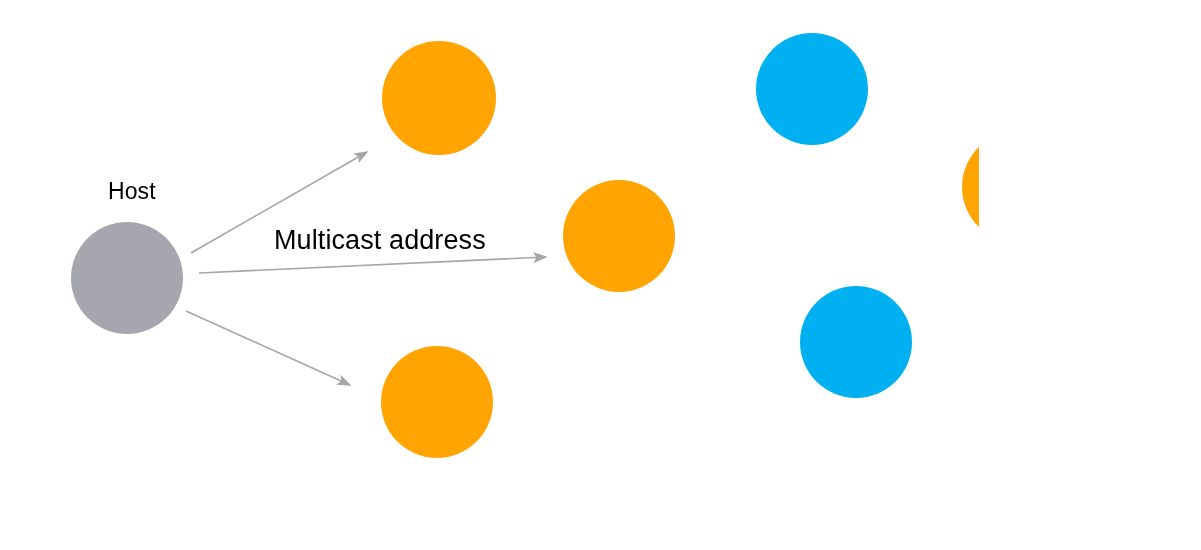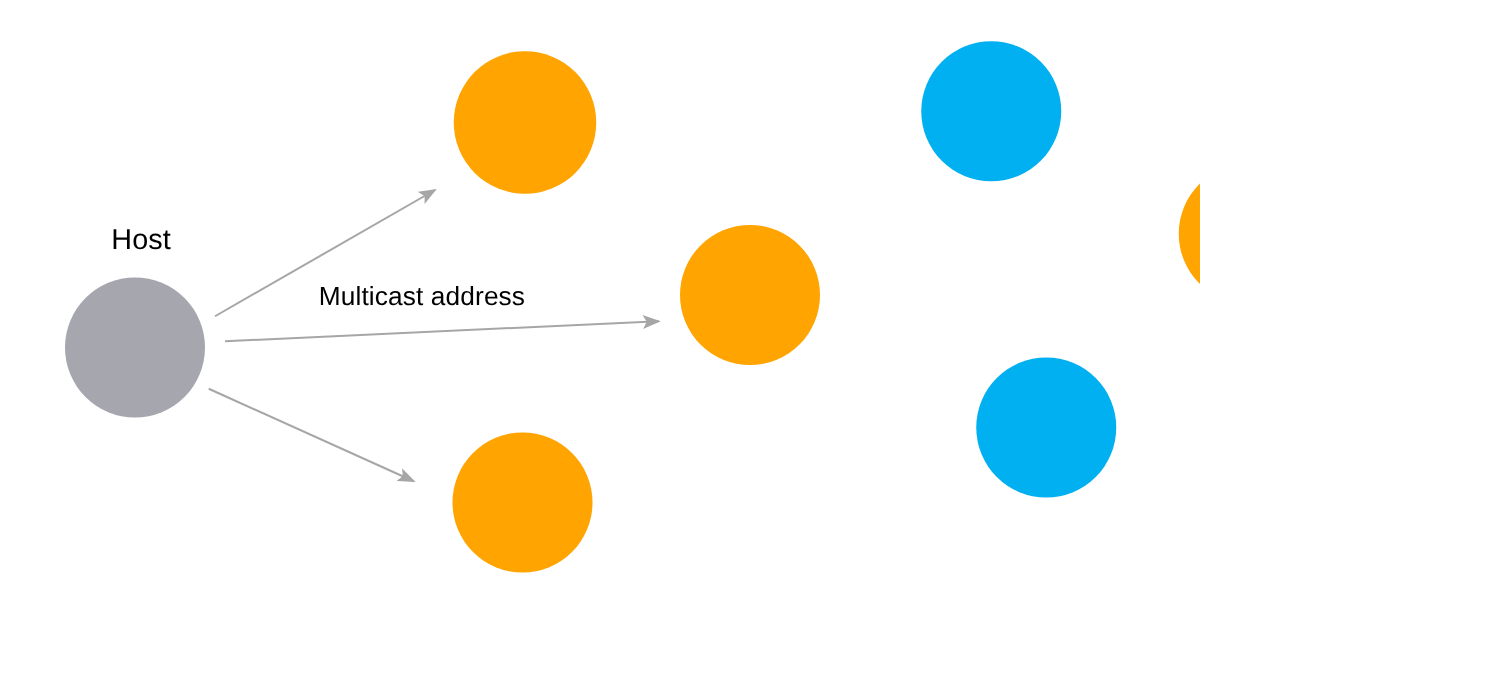--- a/index.html
+++ b/index.html
@@ -28,41 +28,41 @@
     white-space: nowrap;
     line-height: 1;
     letter-spacing: 0.1px;
   }
   #label-host {
     font-size: 23px;
     left: 89px;
     top: 180px;
   }
   #label-multicast {
-    font-size: 21px;
+    font-size: 27px;
     left: 255px;
     top: 227px;
   }
   #label-network {
     font-size: 23px;
     left: 604px;
     top: 467px;
   }
   #arrow-layer {
     position: absolute;
     left: 0;
     top: 0;
     width: 1201px;
     height: 550px;
   }
 </style>
 </head>
 <body>
 
-<div id="canvas" style="width: 960px; height: 550px; background: rgb(255, 255, 255);">
+<div id="canvas" style="width: 960px; height: 550px; background: rgb(255, 255, 255); margin-left: 19px;">
 
   <svg id="arrow-layer" viewBox="0 0 1201 550" xmlns="http://www.w3.org/2000/svg">
     <defs>
       <marker id="head-up" markerWidth="9" markerHeight="7" refX="8" refY="3.5" orient="auto">
         <path d="M0,0 L9,3.5 L0,7 L2,3.5 Z" fill="#a6a6a6"></path>
       </marker>
       <marker id="head-mid" markerWidth="9" markerHeight="7" refX="8" refY="3.5" orient="auto">
         <path d="M0,0 L9,3.5 L0,7 L2,3.5 Z" fill="#a6a6a6"></path>
       </marker>
       <marker id="head-down" markerWidth="9" markerHeight="7" refX="8" refY="3.5" orient="auto">

